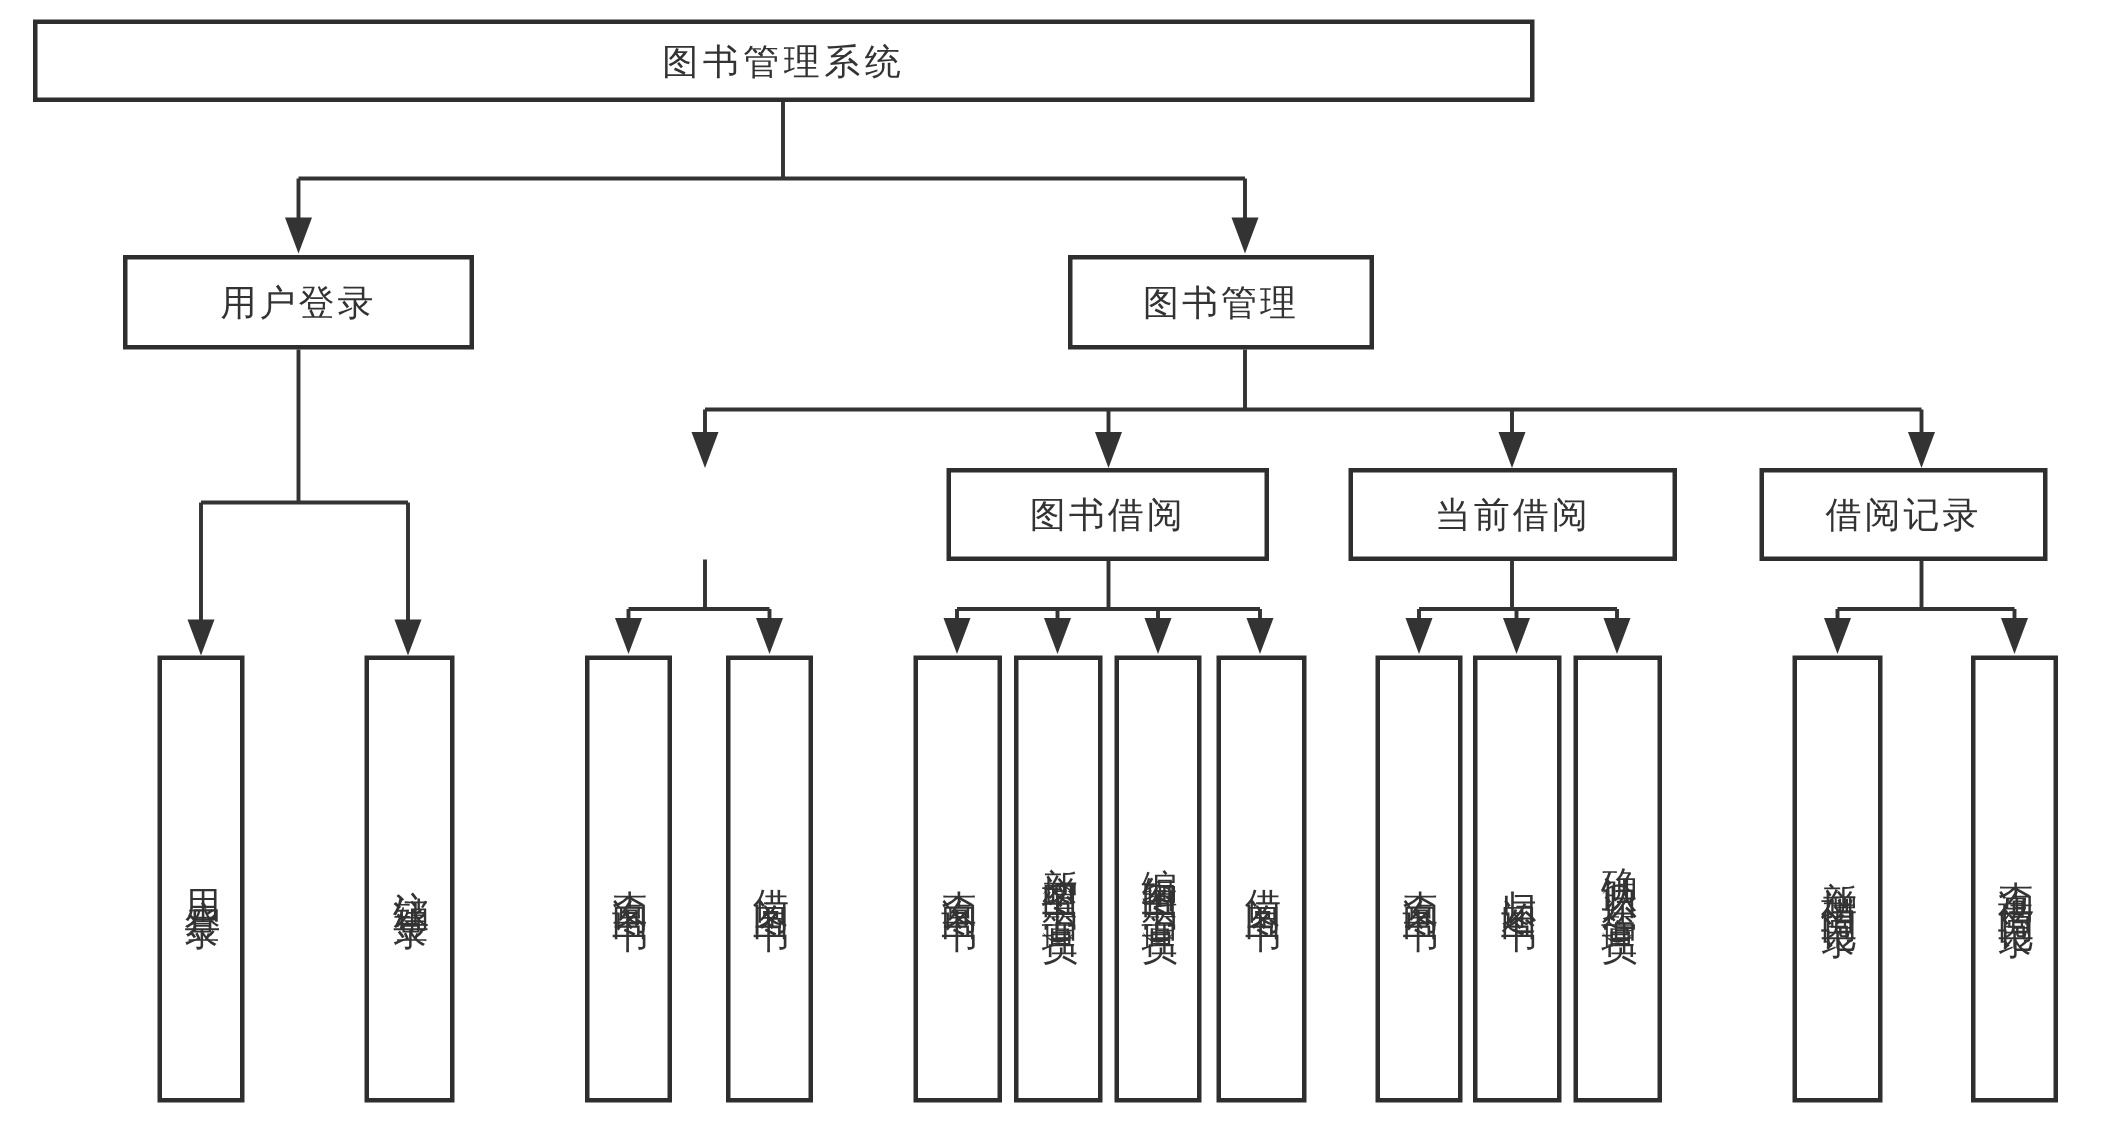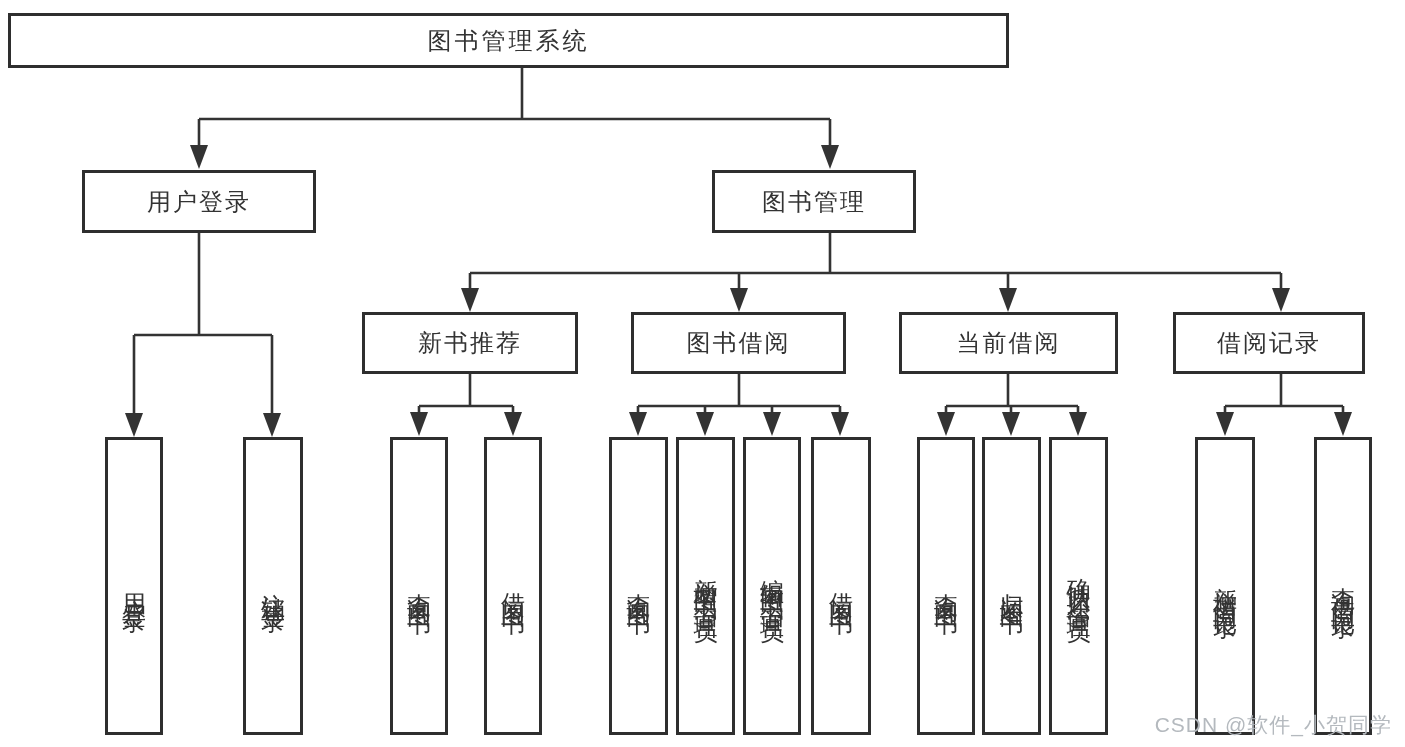--- a/index.html
+++ b/index.html
@@ -74,26 +74,25 @@
       M763 412 H781 L772 436 Z
       M831 412 H849 L840 436 Z
       M937 412 H955 L946 436 Z
       M1002 412 H1020 L1011 436 Z
       M1069 412 H1087 L1078 436 Z
       M1216 412 H1234 L1225 436 Z
       M1334 412 H1352 L1343 436 Z
     "></path>
   </svg>
 
-  <div class="node hnode root-node" style="left:8px;top:13px;width:1001px;height:55px">图书管理系统</div>
+  <div class="node hnode root-node" style="left:22px;top:13px;width:1001px;height:55px">图书管理系统</div>
 
   <div class="node hnode" style="left:82px;top:170px;width:234px;height:63px">用户登录</div>
   <div class="node hnode" style="left:712px;top:170px;width:204px;height:63px">图书管理</div>
 
-  <div class="node hnode" style="left:362px;top:312px;width:216px;height:62px">新书推荐</div>
   <div class="node hnode" style="left:899px;top:312px;width:219px;height:62px">当前借阅</div>
   <div class="node hnode" style="left:631px;top:312px;width:215px;height:62px">图书借阅</div>
   <div class="node hnode" style="left:1173px;top:312px;width:192px;height:62px">借阅记录</div>
 
   <div class="node vnode" style="left:105px;top:437px;width:58px;height:298px">
     <span class="vtext">用户登录</span>
   </div>
   <div class="node vnode" style="left:243px;top:437px;width:60px;height:298px">
     <span class="vtext">注销登录</span>
   </div>
@@ -128,15 +127,14 @@
     <span class="vtext">确认归还（管理员）</span>
   </div>
 
   <div class="node vnode" style="left:1195px;top:437px;width:60px;height:298px">
     <span class="vtext">新增借阅记录</span>
   </div>
   <div class="node vnode" style="left:1314px;top:437px;width:58px;height:298px">
     <span class="vtext">查询借阅记录</span>
   </div>
 
-  <div class="watermark">CSDN @软件_小贺同学</div>
 
 </div>
 
 </body></html>

